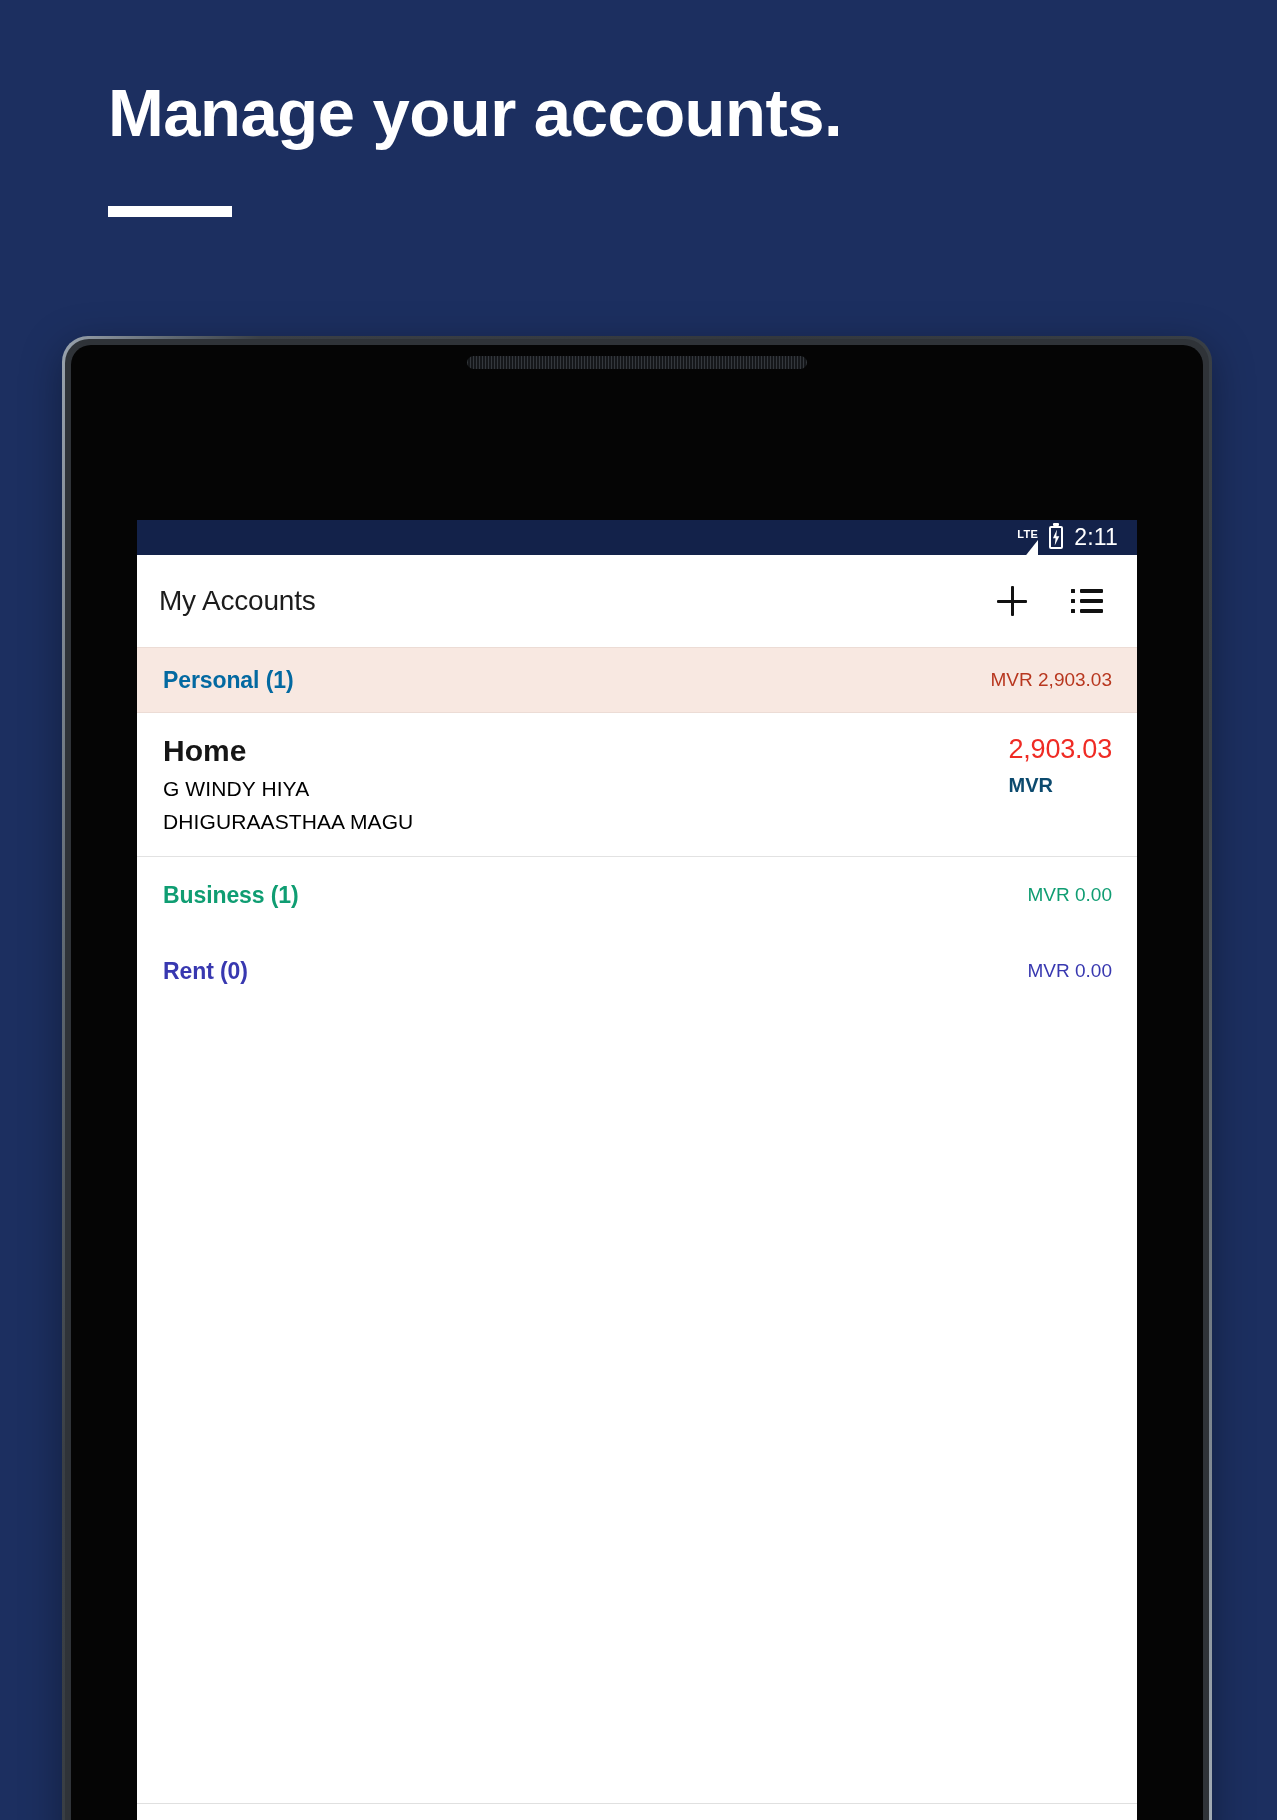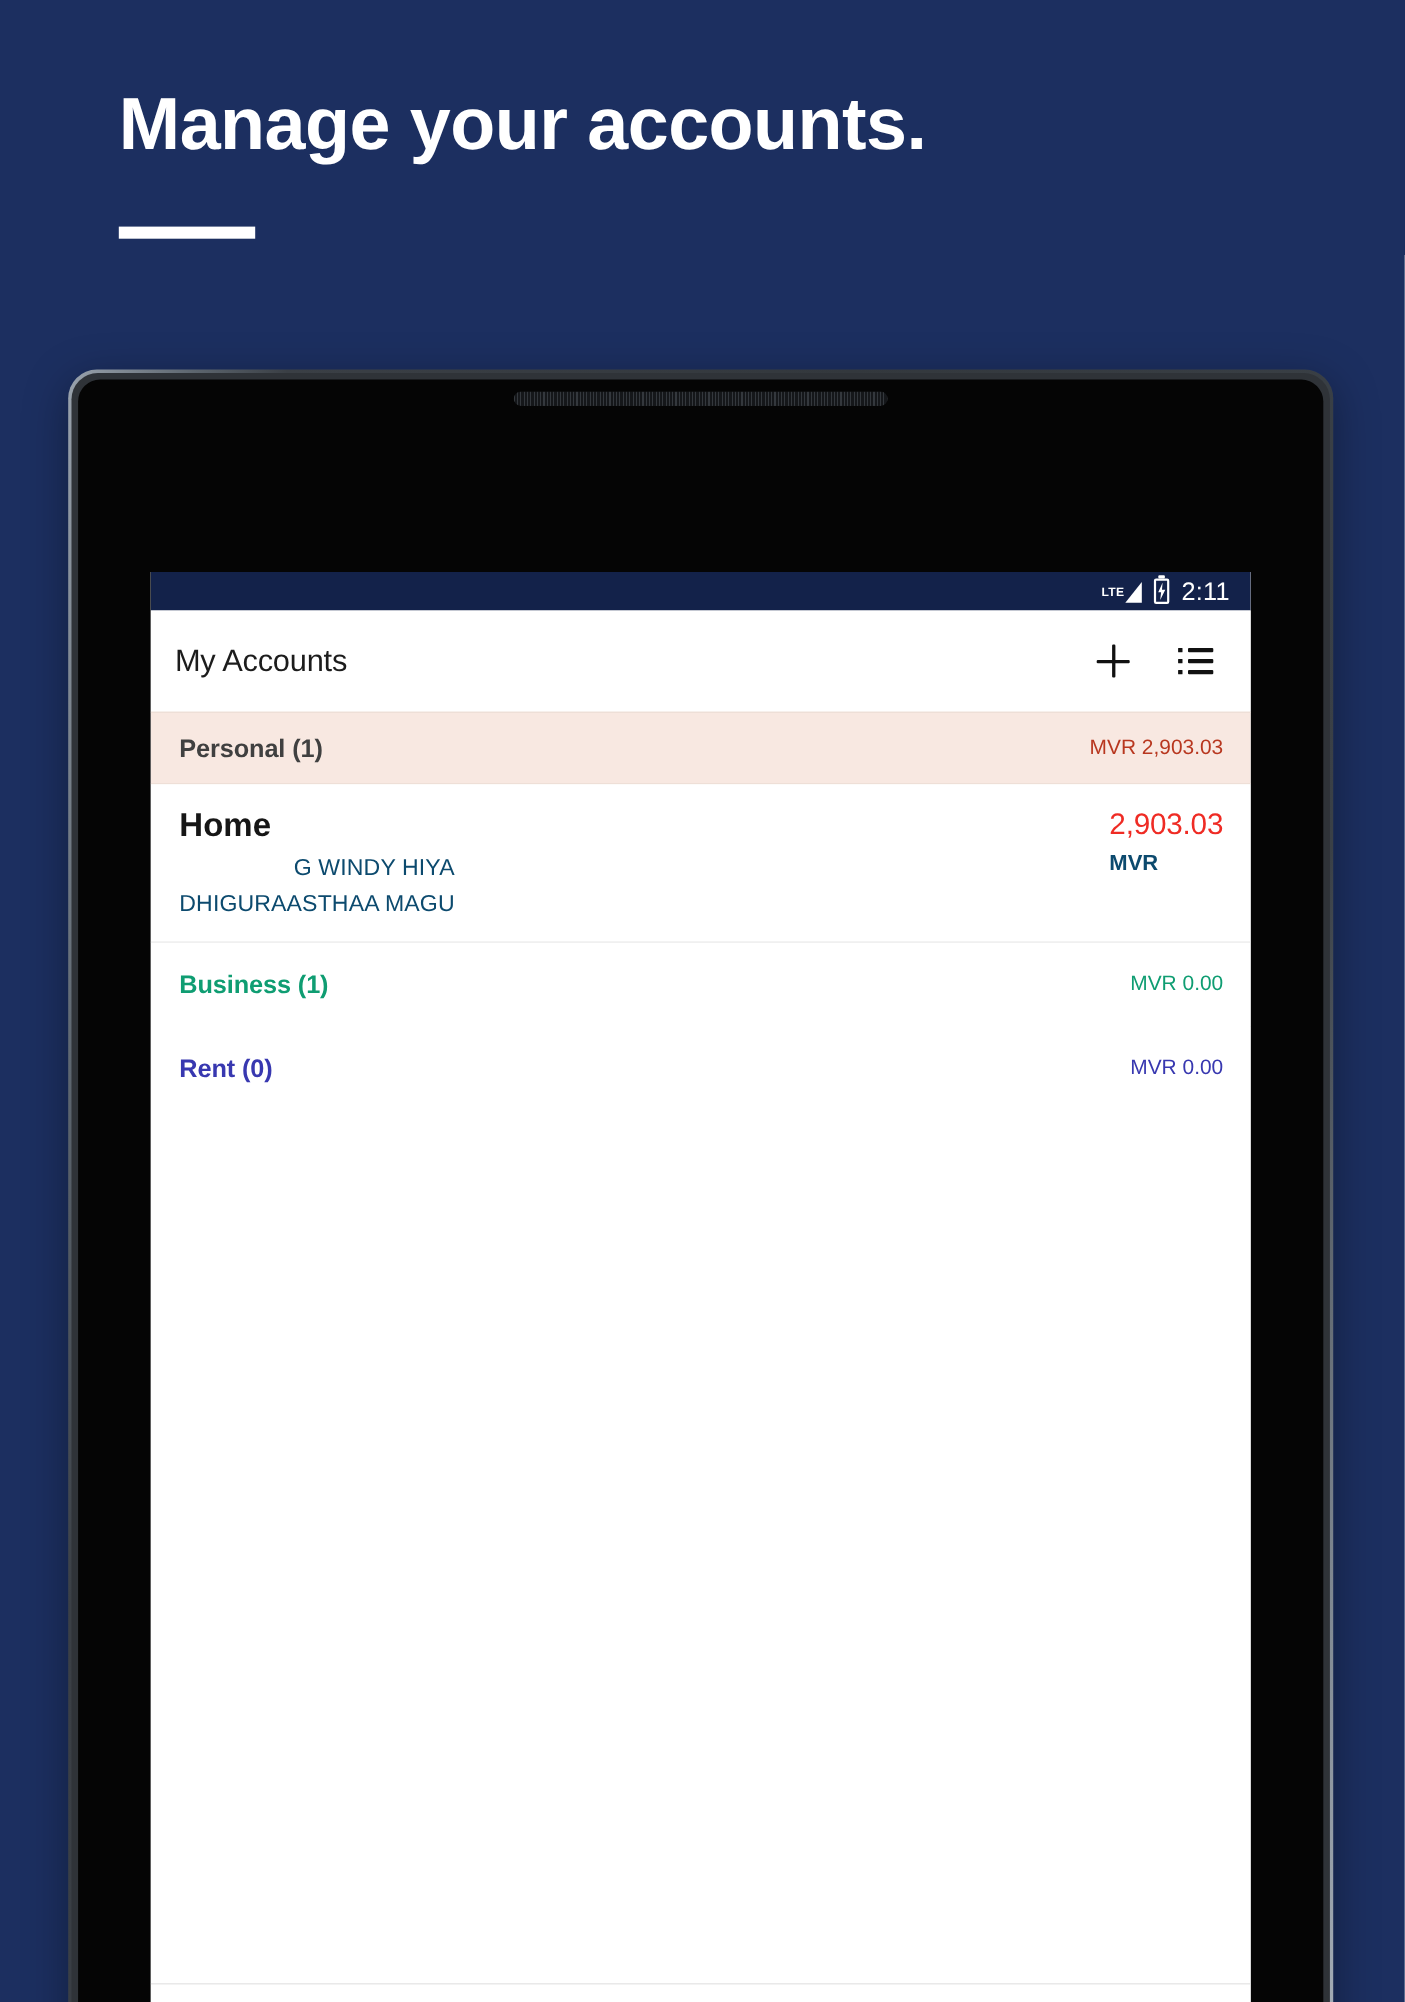--- a/index.html
+++ b/index.html
@@ -111,21 +111,21 @@
   .status-bar {
     height: 35px;
     background: #13224a;
     display: flex;
     align-items: center;
     justify-content: flex-end;
     padding-right: 19px;
     gap: 11px;
     flex: none;
   }
-  .sig-wrap { display: flex; align-items: center; gap: 1px; position: relative; height: 22px; }
+  .sig-wrap { display: flex; align-items: flex-end; gap: 1px; position: relative; height: 22px; flex-direction: column; }
   .lte-label {
     color: #ffffff; font-size: 11px; font-weight: 700;
     line-height: 1; letter-spacing: 0.3px;
     position: relative; top: 2px;
   }
   .sig-tri {
     width: 0; height: 0;
     border-left: 15px solid transparent;
     border-bottom: 19px solid #ffffff;
     position: relative; top: 1px;
@@ -201,21 +201,21 @@
   .acct-row {
     display: flex;
     justify-content: space-between;
     padding: 21px 25px 22px 26px;
     border-bottom: 1px solid #e2e2e2;
     background: #ffffff;
     flex: none;
   }
   .acct-left { display: flex; flex-direction: column; gap: 9px; }
   .acct-name { font-size: 30px; font-weight: 700; color: #161616; }
-  .acct-line { font-size: 21px; font-weight: 400; color: #0c4a6e; letter-spacing: 0.1px; text-align: right; }
+  .acct-line { font-size: 21px; font-weight: 400; color: #000000; letter-spacing: 0.1px; }
   .acct-right { display: flex; flex-direction: column; align-items: flex-start; gap: 9px; }
   .acct-balance { font-size: 27px; font-weight: 400; color: #ef2b24; letter-spacing: -0.2px; }
   .acct-currency { font-size: 20px; font-weight: 700; color: #0c4a6e; }
 
   .filler { flex: 1; background: #ffffff; }
 
   
   .bottom-nav {
     height: 93px;
     background: #ffffff;
@@ -279,21 +279,21 @@
                 </div>
               <div class="ic-list-row">
                   <span class="ic-list-dot"></span>
                   <span class="ic-list-bar"></span>
                 </div>
             </div>
           </div>
         </div>
 
         <div class="group-row group-personal">
-          <span class="group-name" style="color:#404040">Personal (1)</span>
+          <span class="group-name" style="color:#0369a1">Personal (1)</span>
           <span class="group-amount" style="color:#b8371f">MVR 2,903.03</span>
         </div>
 
         <div class="acct-row">
           <div class="acct-left">
             <span class="acct-name">Home</span>
             <span class="acct-line">G WINDY HIYA</span>
             <span class="acct-line">DHIGURAASTHAA MAGU</span>
           </div>
           <div class="acct-right">

